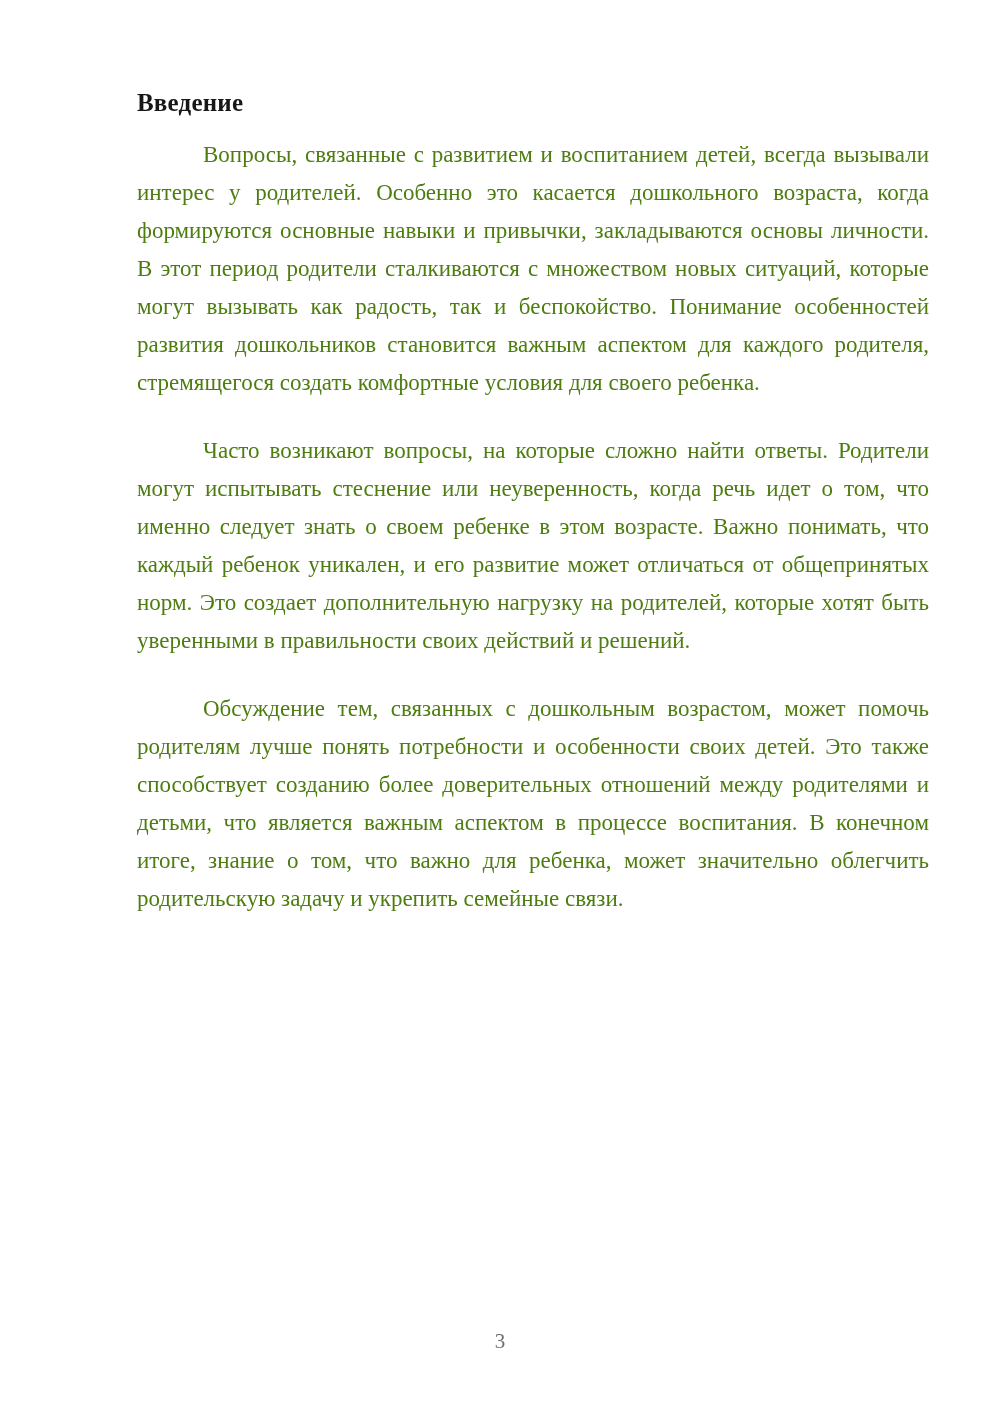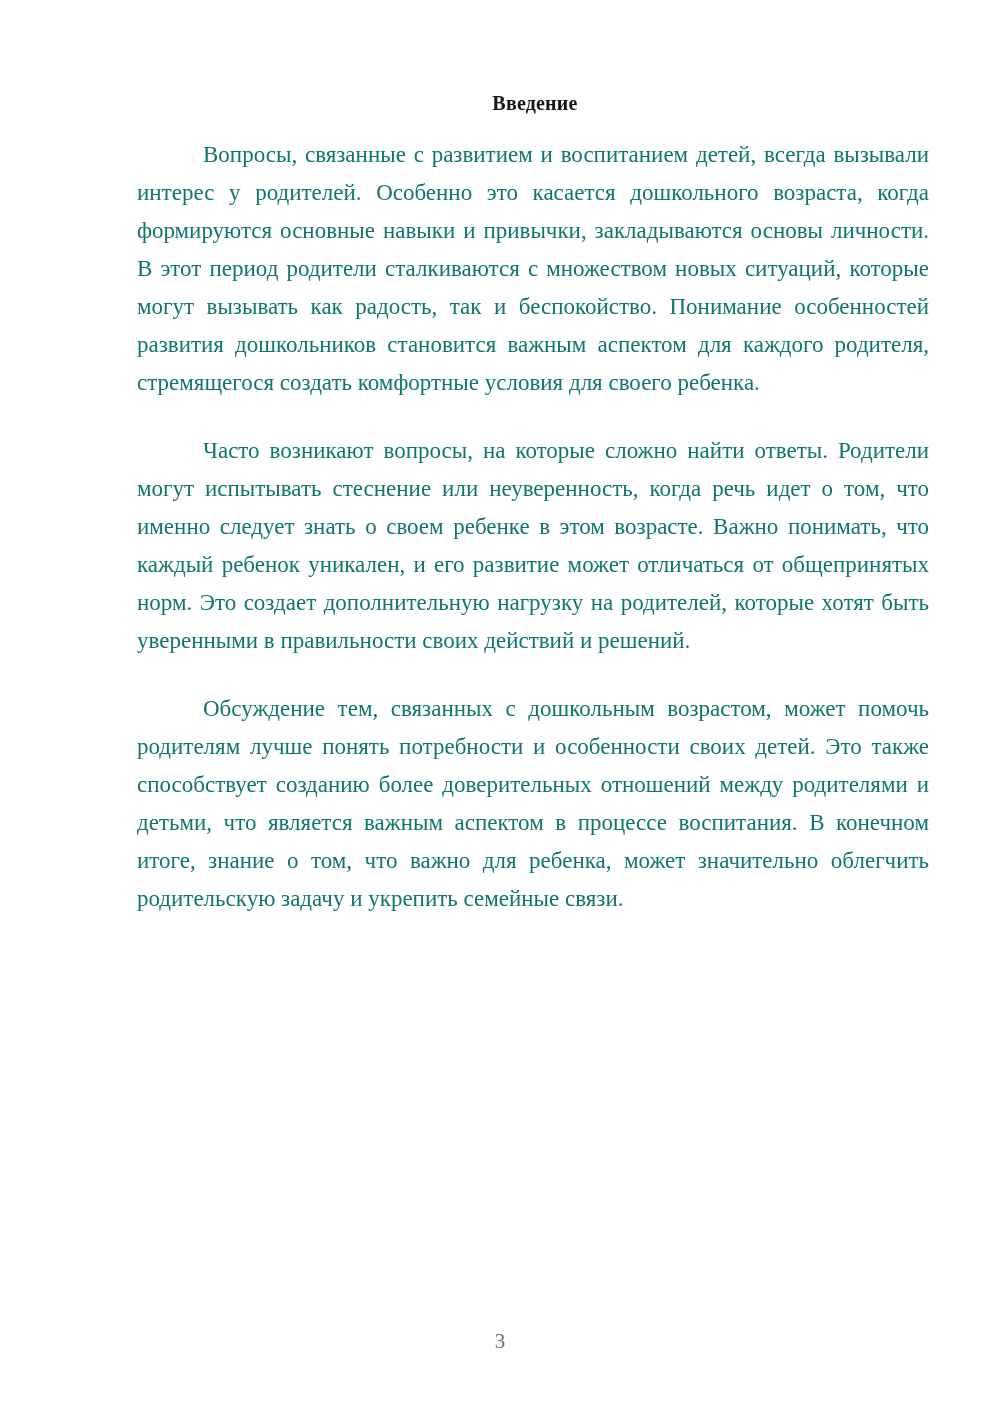--- a/index.html
+++ b/index.html
@@ -26,33 +26,32 @@
   }
 
   .content {
     position: absolute;
     left: 137px;
     top: 88px;
     width: 796px;
   }
 
   .doc-title {
-    font-size: 20px;
+    font-size: 25px;
     font-weight: bold;
-    text-align: center;
     color: #171717;
     line-height: 30px;
     margin: 0 0 18px 0;
     letter-spacing: 0.2px;
   }
 
   .para {
     font-size: 23px;
     line-height: 38px;
-    color: #0f766e;
+    color: #4d7c0f;
     text-align: justify;
     text-justify: inter-word;
     text-indent: 66px;
     margin: 0 4px 30px 0;
     hyphens: none;
   }
 
   .para:last-of-type {
     margin-bottom: 0;
     font-family: Liberation Serif, serif;

